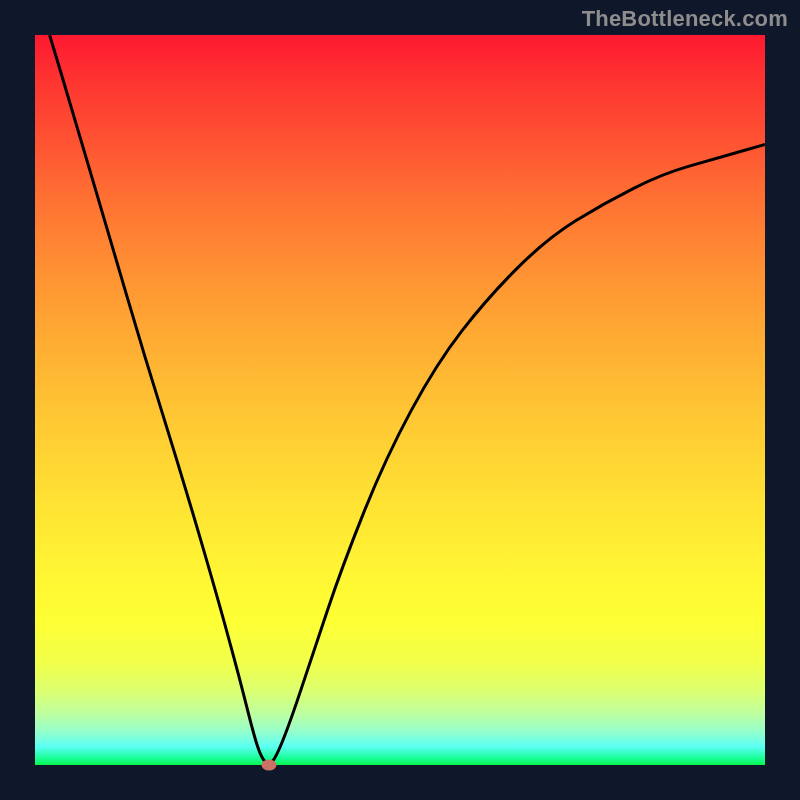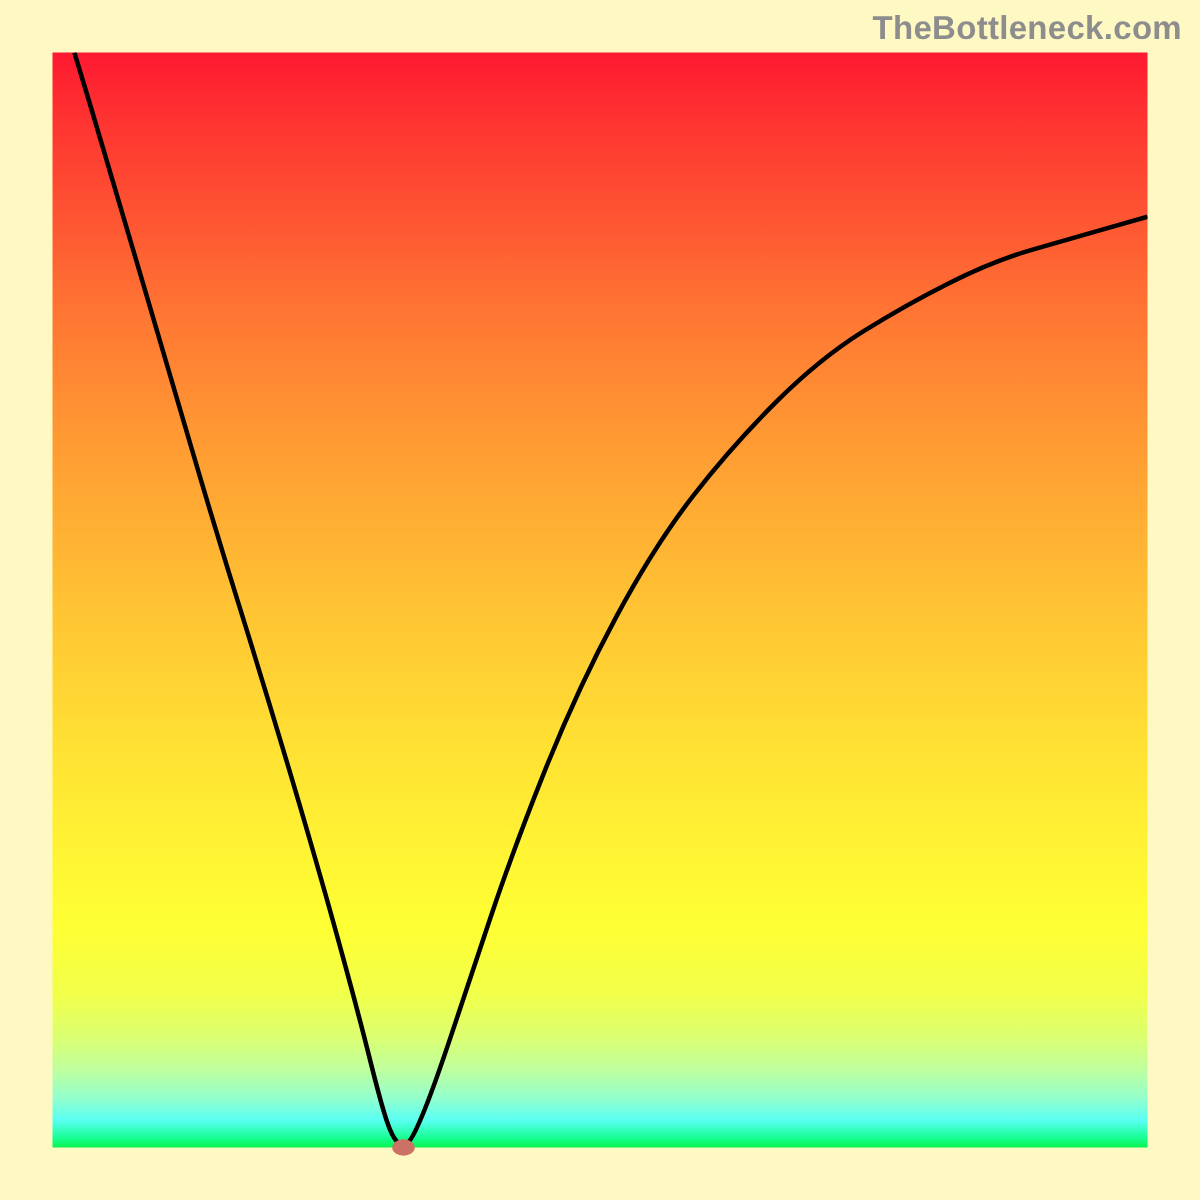--- a/index.html
+++ b/index.html
@@ -9,21 +9,21 @@
     height: 800px;
     background: #000;
     overflow: hidden;
   }
   .frame {
     position: absolute;
     left: 0;
     top: 0;
     width: 800px;
     height: 800px;
-    background: #fef9c3;
+    background: #0f172a;
   }
   .plot-area {
     position: absolute;
     left: 35px;
     top: 35px;
     width: 730px;
     height: 730px;
     background: linear-gradient(to bottom,
       #fe1930 0%,
       #fe3331 6%,

